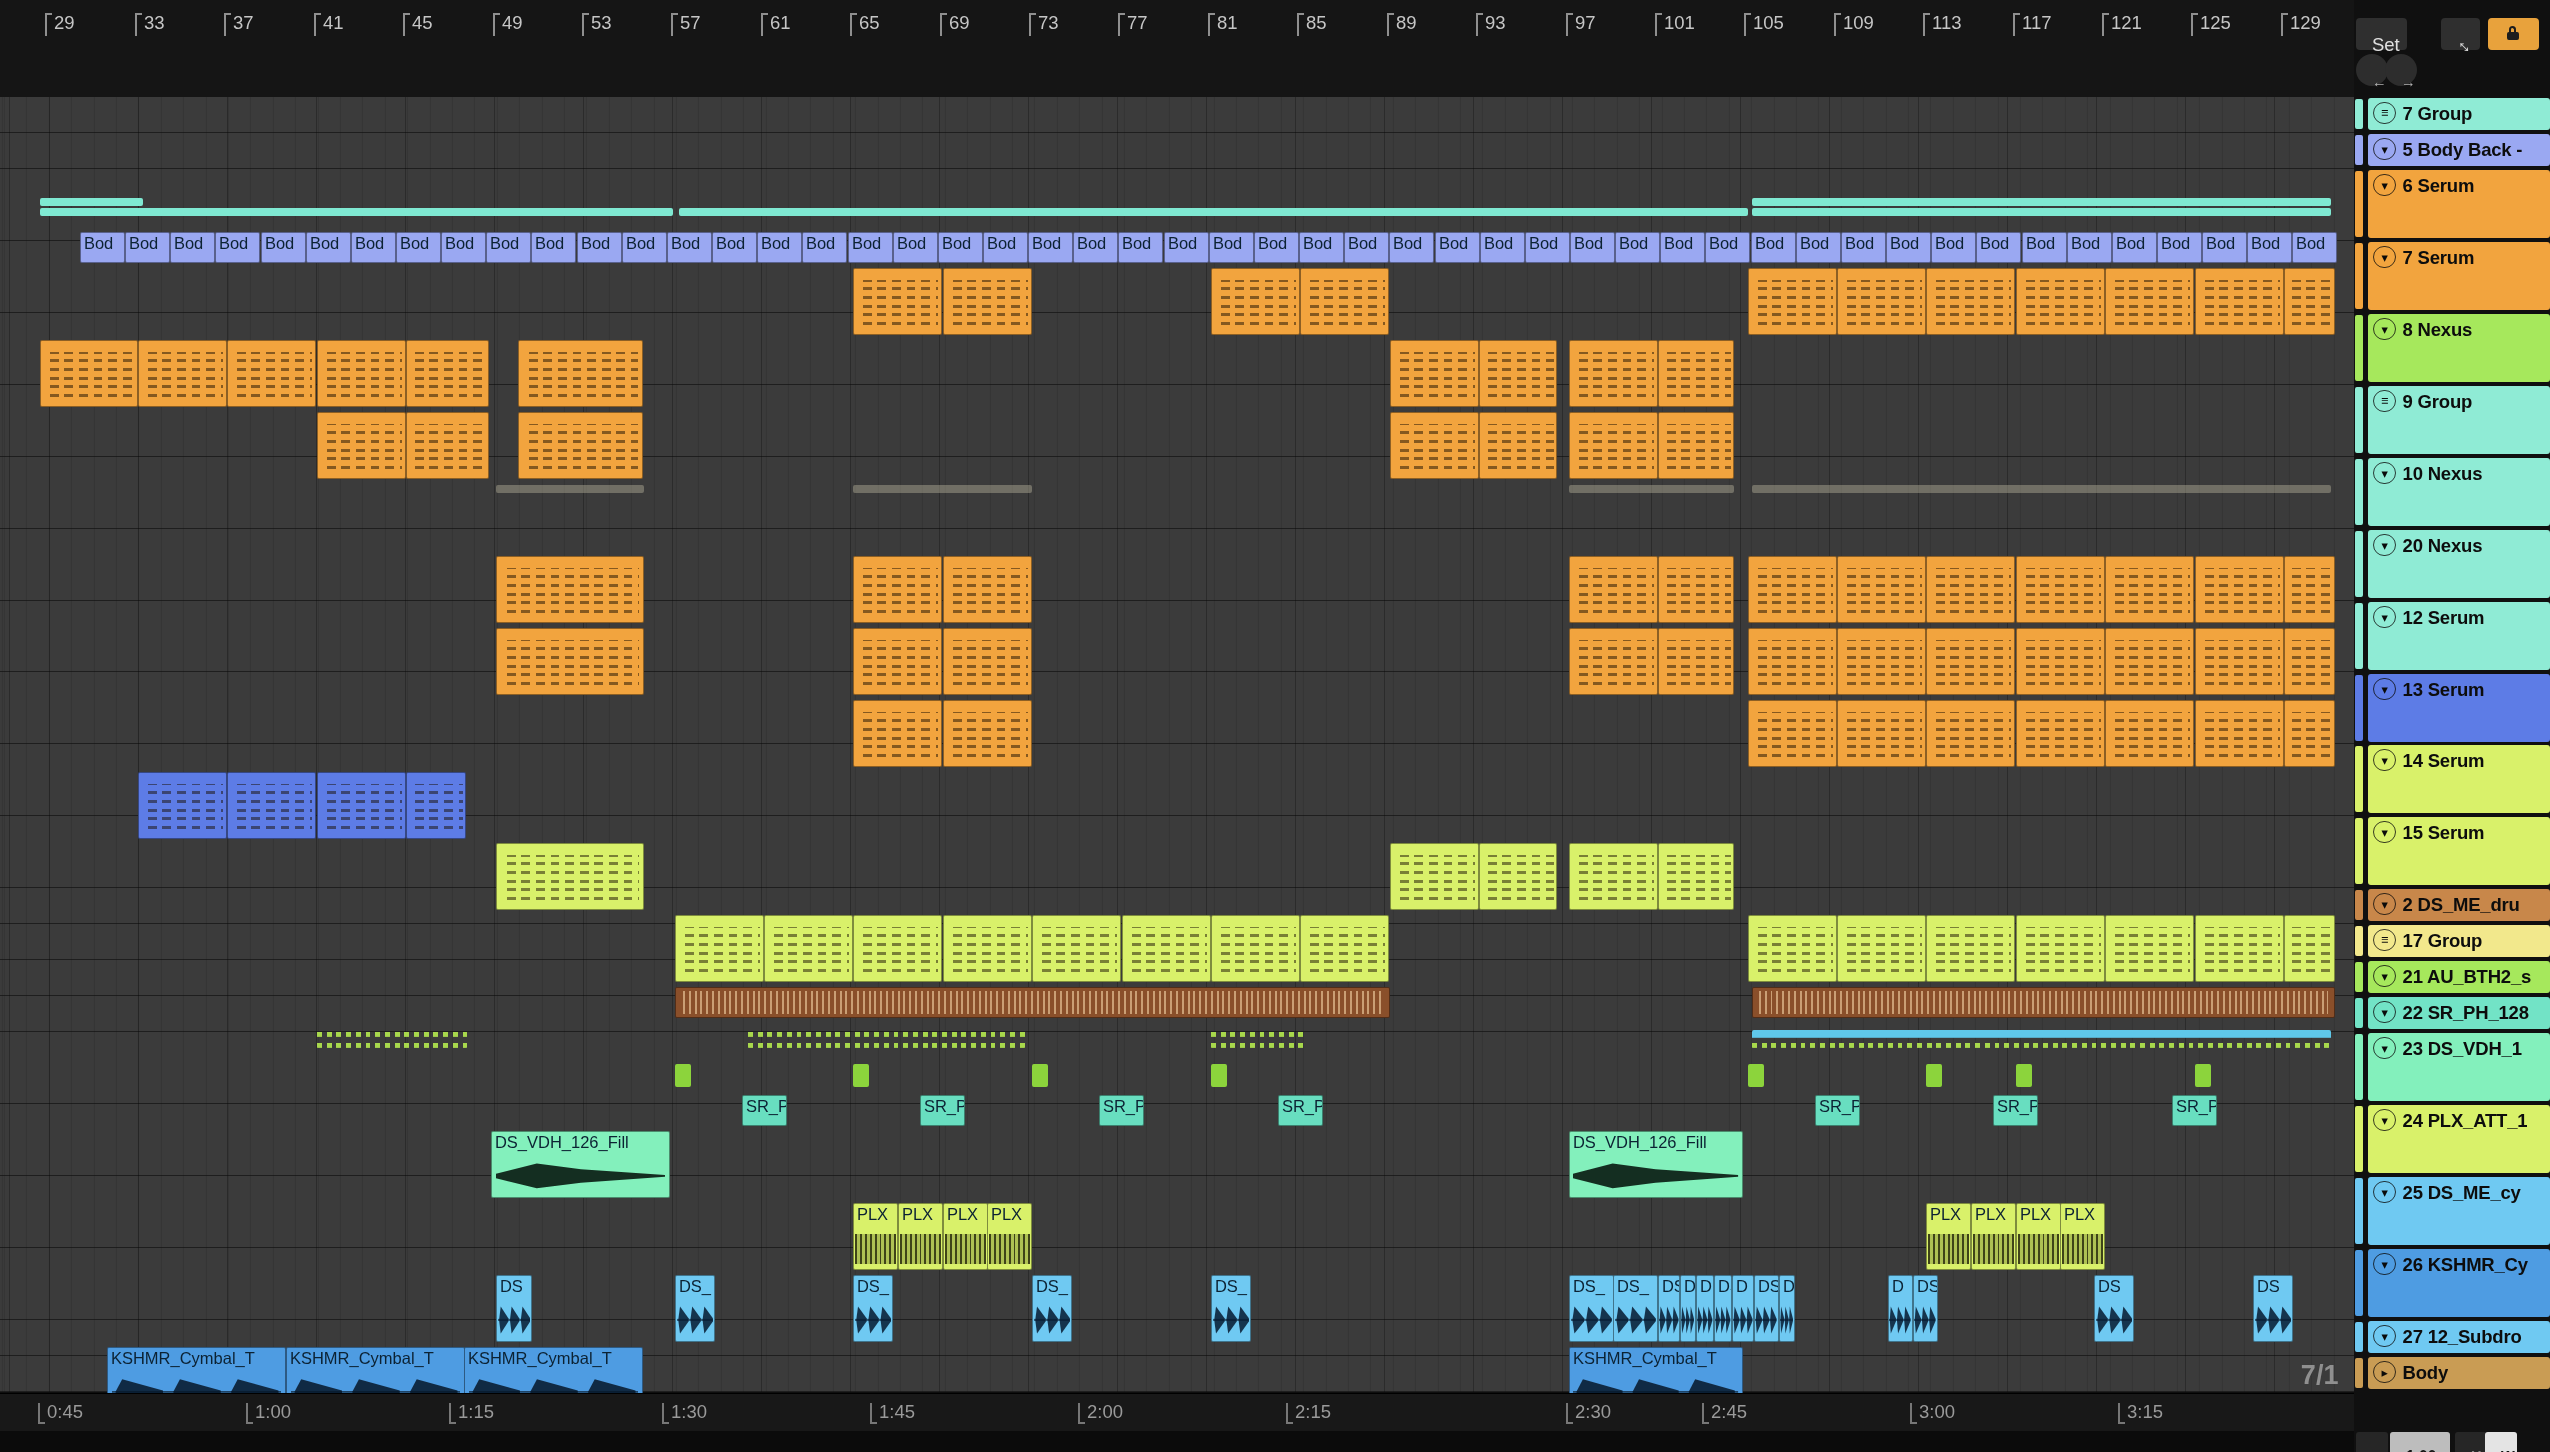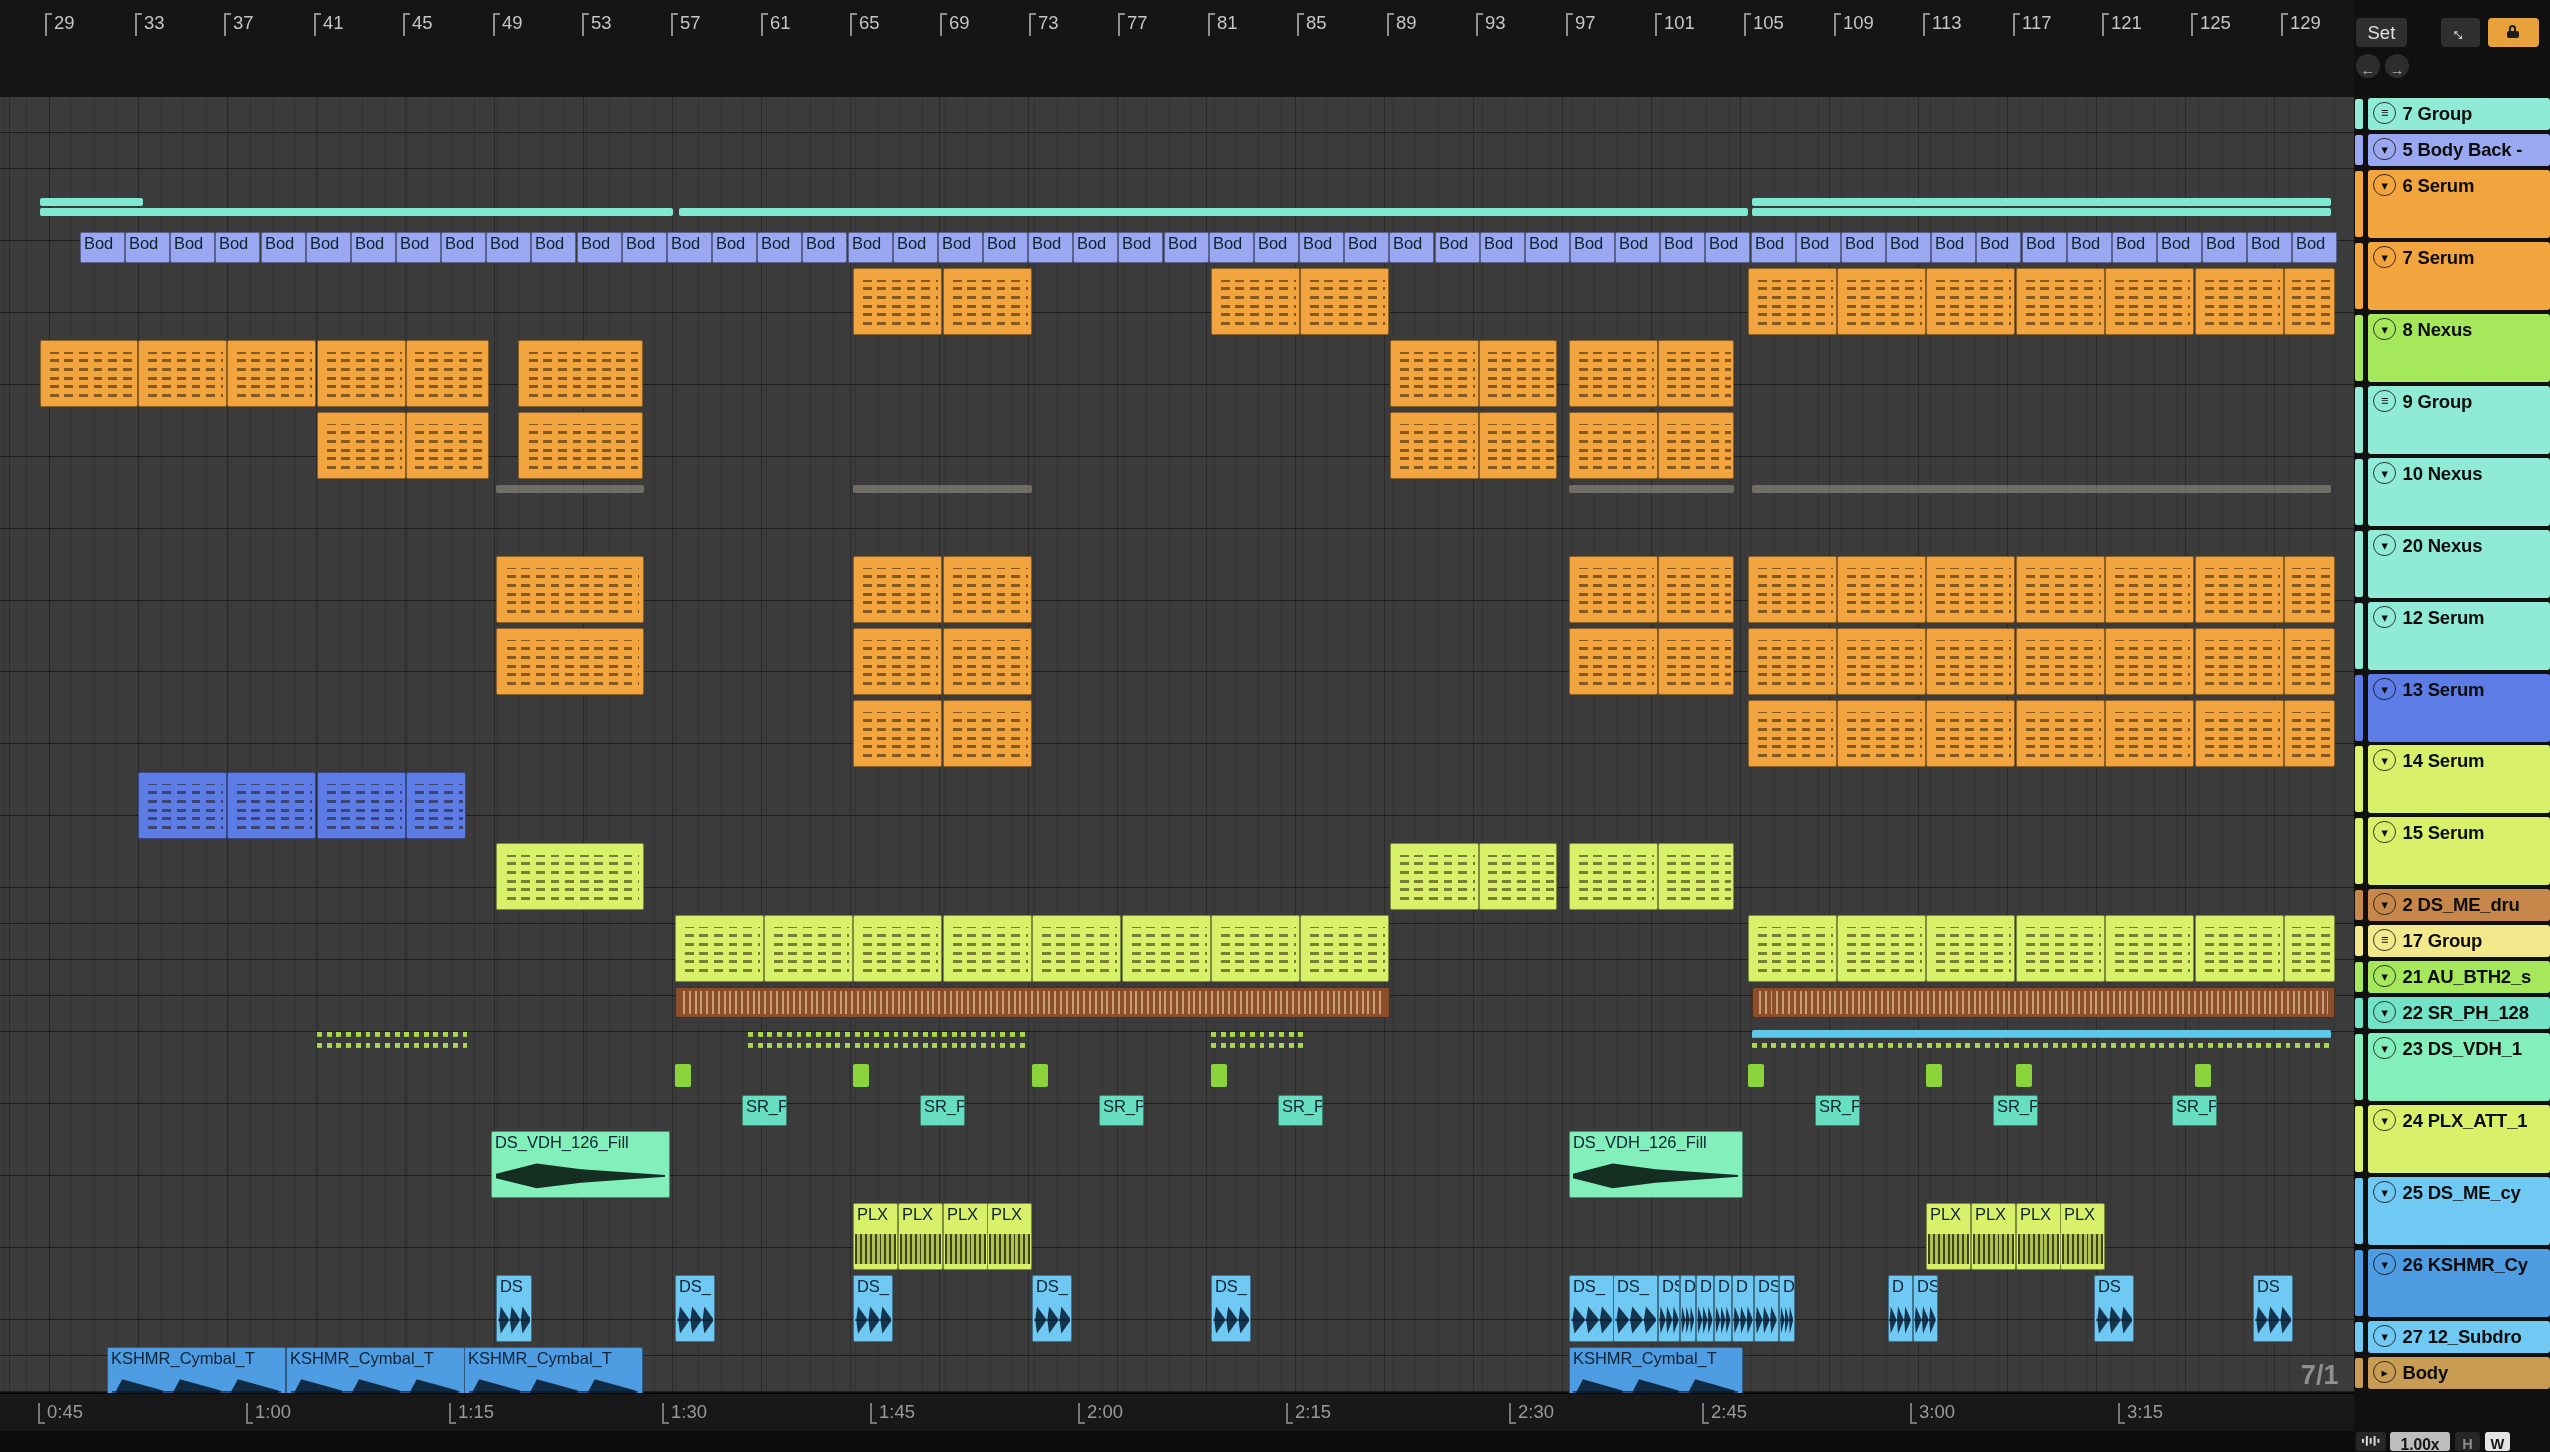--- a/index.html
+++ b/index.html
@@ -57,21 +57,21 @@
   
   #side{position:absolute;left:2354px;top:0;width:196px;height:1452px;background:#101010;}
   .cstrip{position:absolute;left:1px;width:7.8px;border-radius:1.9px;}
   .hdr{position:absolute;left:13.6px;width:182px;border-radius:2.9px;display:flex;
        align-items:flex-start;gap:6.8px;padding:3.9px 0 0 5.8px;box-sizing:border-box;}
   .hdr .circ{width:20.4px;height:20.4px;border:1.9px solid rgba(10,10,10,.78);border-radius:50%;
        display:flex;align-items:center;justify-content:center;font-size:12.6px;color:#0a0a0a;flex:0 0 auto;}
   .hdr .nm{font-size:18.5px;font-weight:700;color:#0d0d0d;white-space:nowrap;overflow:hidden;
        letter-spacing:-0.2px;padding-top:1px;}
 
-  button{border:none;cursor:pointer;font-family:inherit;padding:4px;}
+  button{border:none;cursor:pointer;font-family:inherit;padding:16px;}
   #setbtn{position:absolute;left:1.9px;top:17.5px;width:51px;height:29px;background:#2f2f2f;
           border-radius:3.9px;color:#e0e0e0;font-size:18.5px;}
   #zoombtn{position:absolute;left:87px;top:17.5px;width:39px;height:29px;background:#2f2f2f;
           border-radius:3.9px;color:#e0e0e0;font-size:18.5px;}
   #zoombtn .zg{display:inline-block;transform:rotate(45deg);}
   #lockbtn{position:absolute;left:134px;top:17.5px;width:51px;height:29px;background:#E8A23C;
           border-radius:3.9px;display:flex;align-items:center;justify-content:center;}
   .lock{position:relative;width:13.6px;height:14.6px;display:inline-block;}
   .lock::before{content:"";position:absolute;top:0;left:1.9px;width:7.8px;height:7.8px;
       border:2.4px solid #1d1d1d;border-bottom:none;border-radius:4.9px 4.9px 0 0;box-sizing:border-box;}
@@ -669,21 +669,21 @@
     </div>
 
   <div id="timebar">
       <div class="tlab" style="left: 47px;"><i></i>0:45</div>
       <div class="tlab" style="left: 255px;"><i></i>1:00</div>
       <div class="tlab" style="left: 458px;"><i></i>1:15</div>
       <div class="tlab" style="left: 671px;"><i></i>1:30</div>
       <div class="tlab" style="left: 879px;"><i></i>1:45</div>
       <div class="tlab" style="left: 1087px;"><i></i>2:00</div>
       <div class="tlab" style="left: 1295px;"><i></i>2:15</div>
-      <div class="tlab" style="left: 1518px; text-align: center;"><i></i>2:30</div>
+      <div class="tlab" style="left: 1575px; text-align: center;"><i></i>2:30</div>
       <div class="tlab" style="left: 1711px;"><i></i>2:45</div>
       <div class="tlab" style="left: 1919px;"><i></i>3:00</div>
       <div class="tlab" style="left: 2127px;"><i></i>3:15</div>
     </div>
   <div id="bottombar"></div>
 
   <div id="side">
     <button id="setbtn">Set</button>
     <button id="zoombtn"><span class="zg">↔</span></button>
     <button id="lockbtn">

